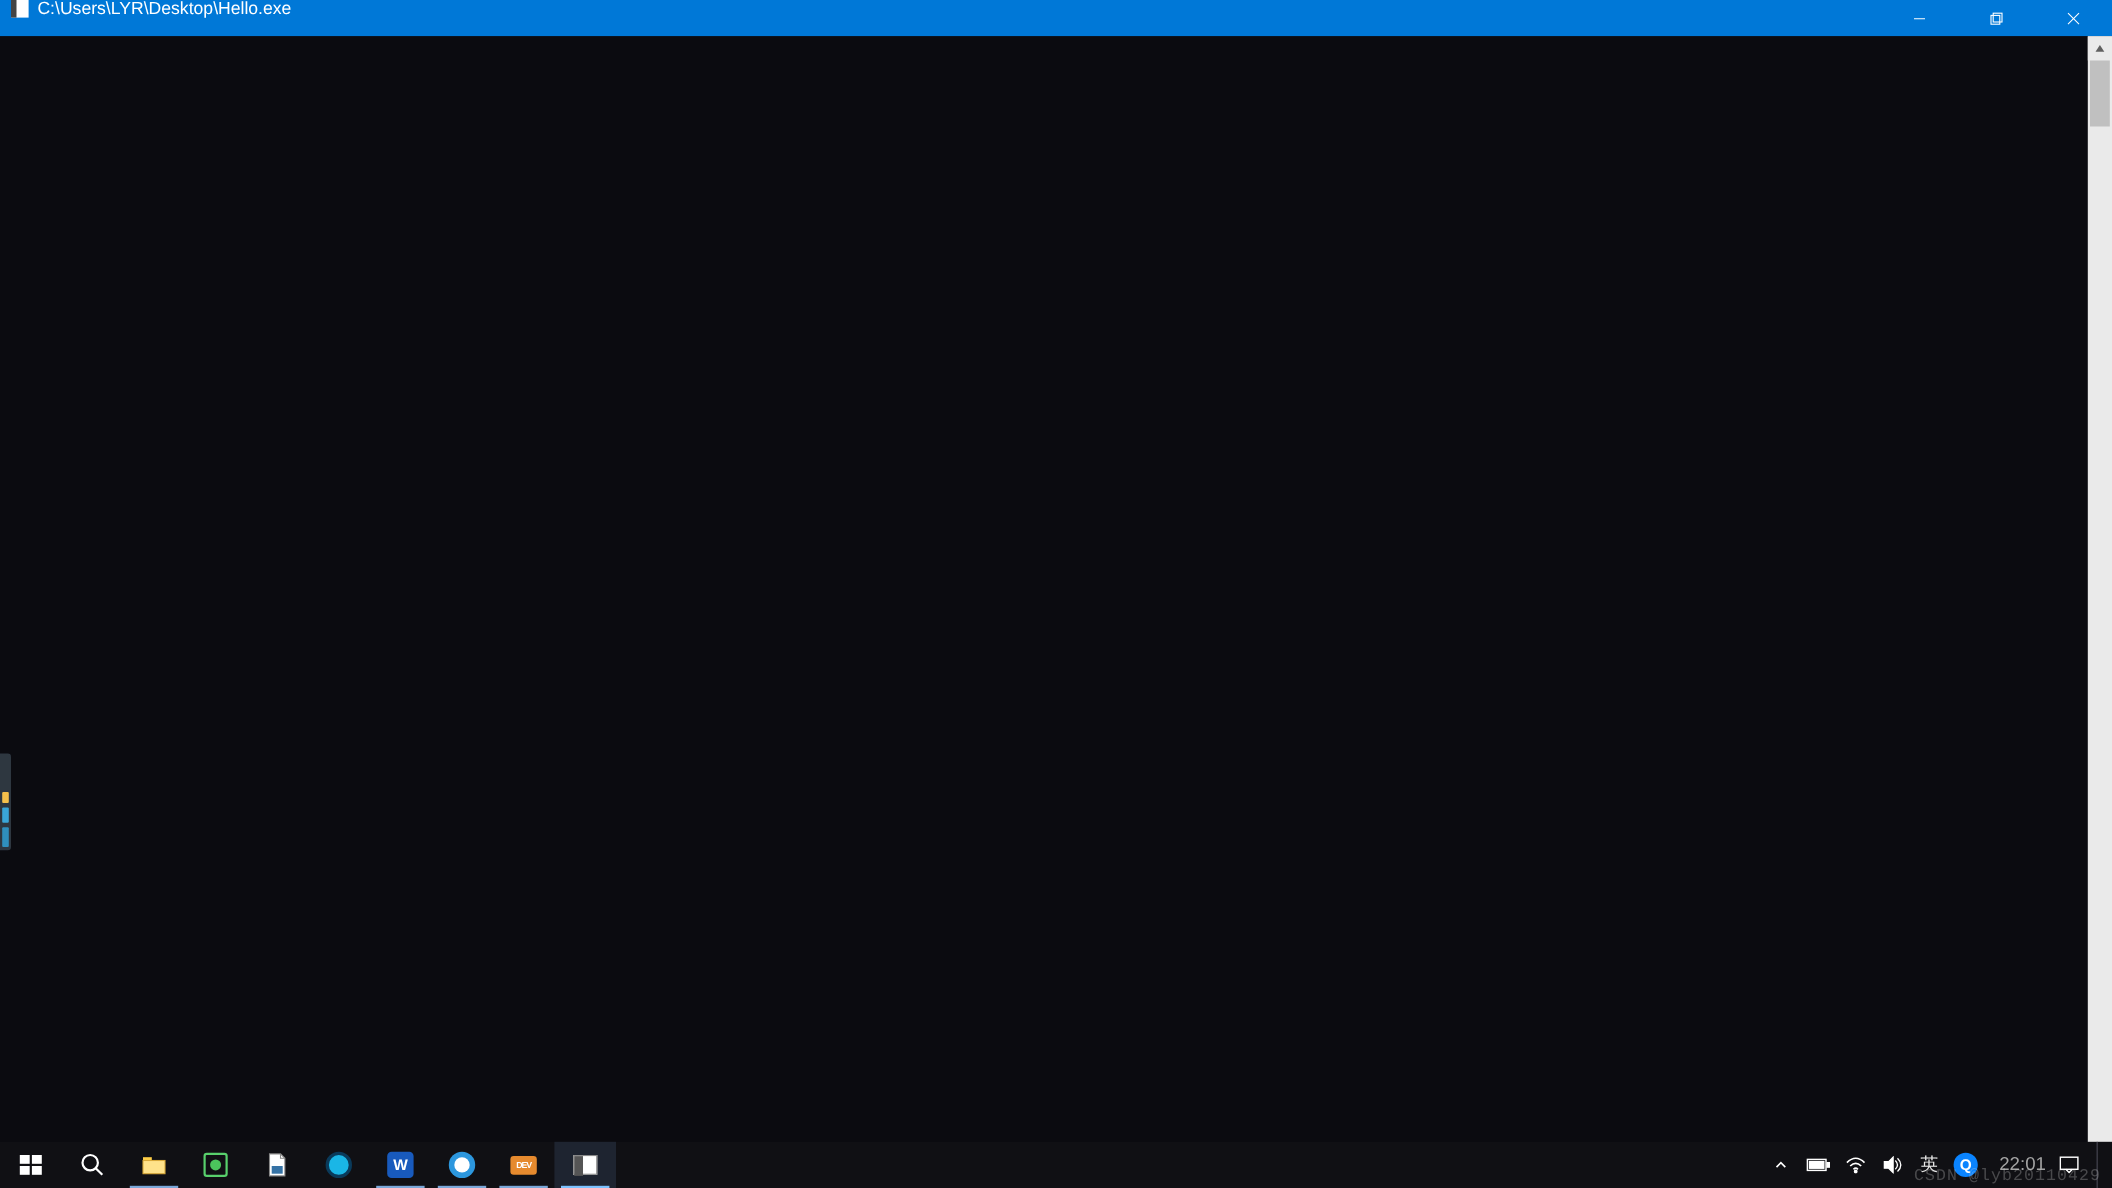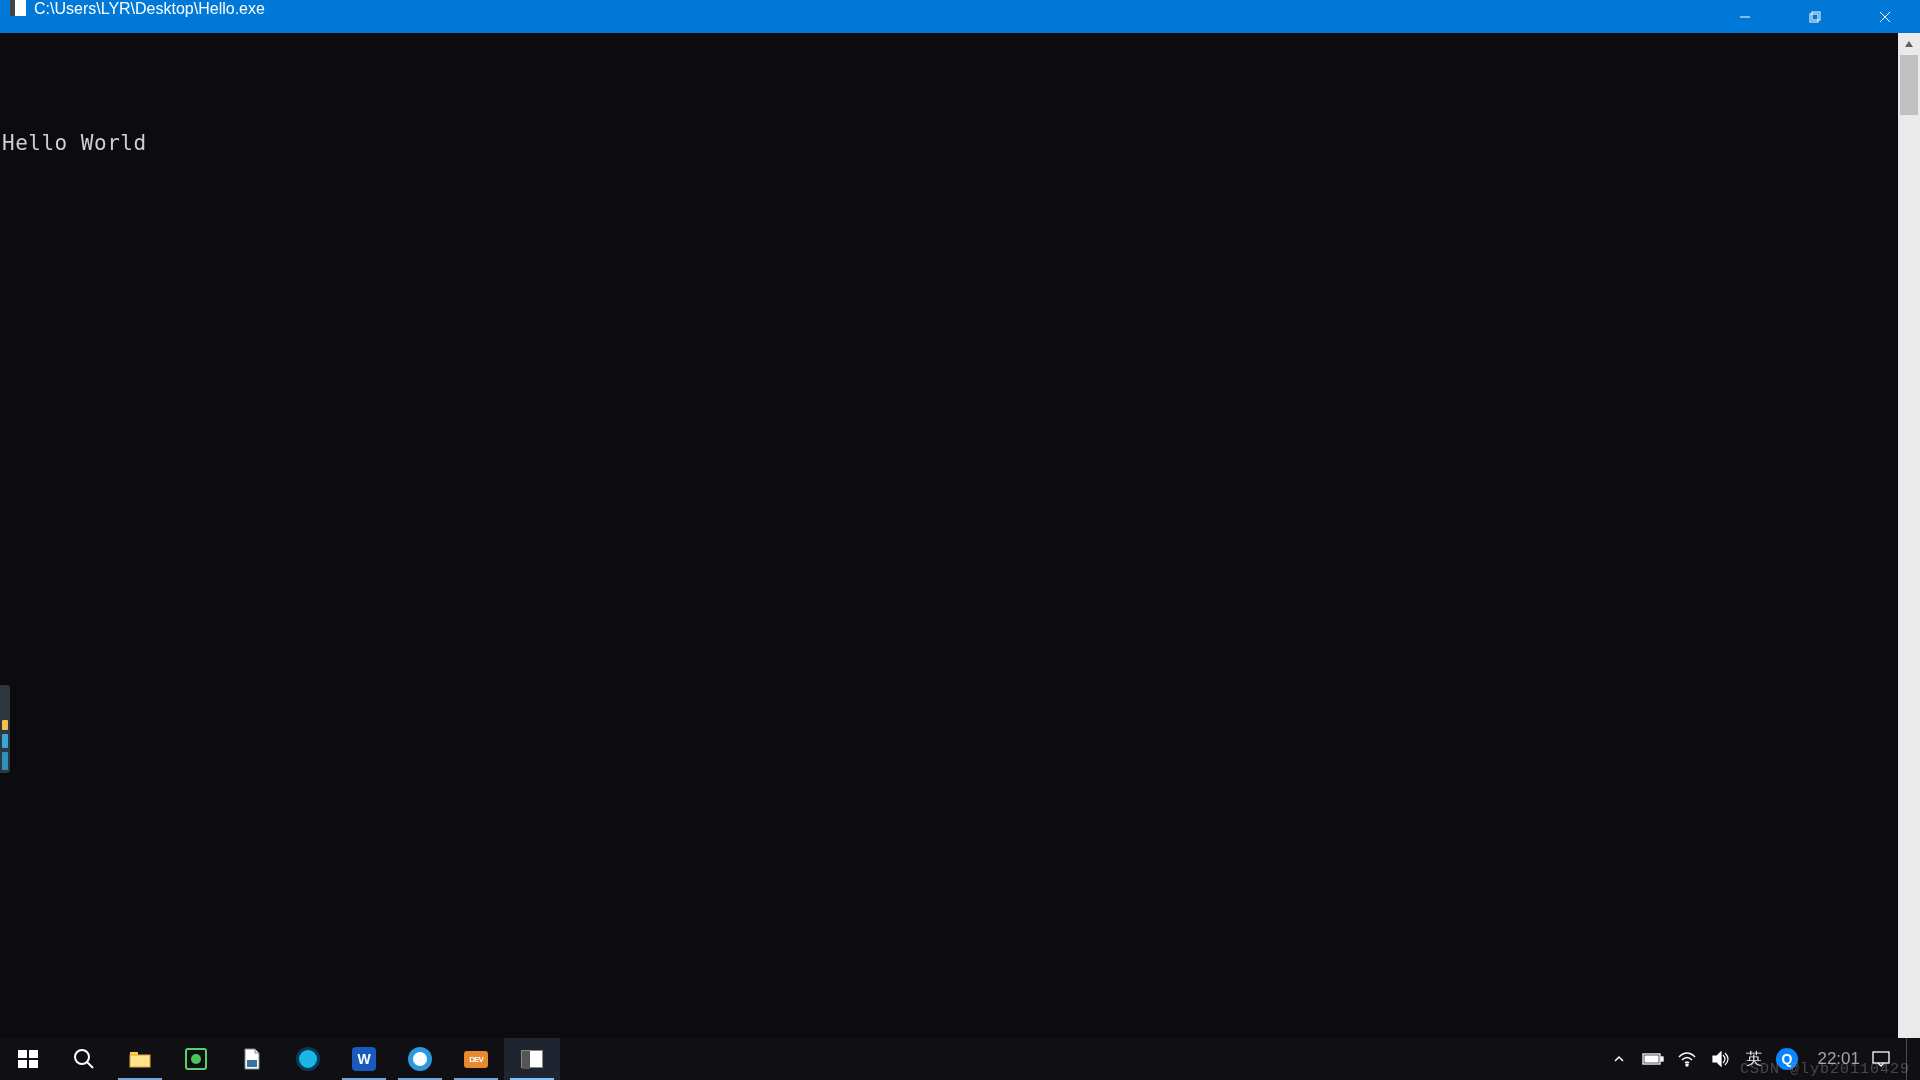--- a/index.html
+++ b/index.html
@@ -161,21 +161,20 @@
   <div class="caption-btn">
     <svg width="12" height="12" viewBox="0 0 12 12">
       <line x1="1" y1="1" x2="11" y2="11"></line>
         <line x1="11" y1="1" x2="1" y2="11"></line>
     </svg>
   </div>
 </div>
 
 <div class="console-area">
   <div class="console-output">
-    <div class="console-line">Hello World</div>
   </div>
 </div>
 
 <div class="vscrollbar">
   <div class="vscroll-arrow">
     <svg width="10" height="10" viewBox="0 0 10 10">
         <polygon points="5,2 9,8 1,8"></polygon>
       </svg>
   </div>
   <div class="vscroll-thumb"></div>

